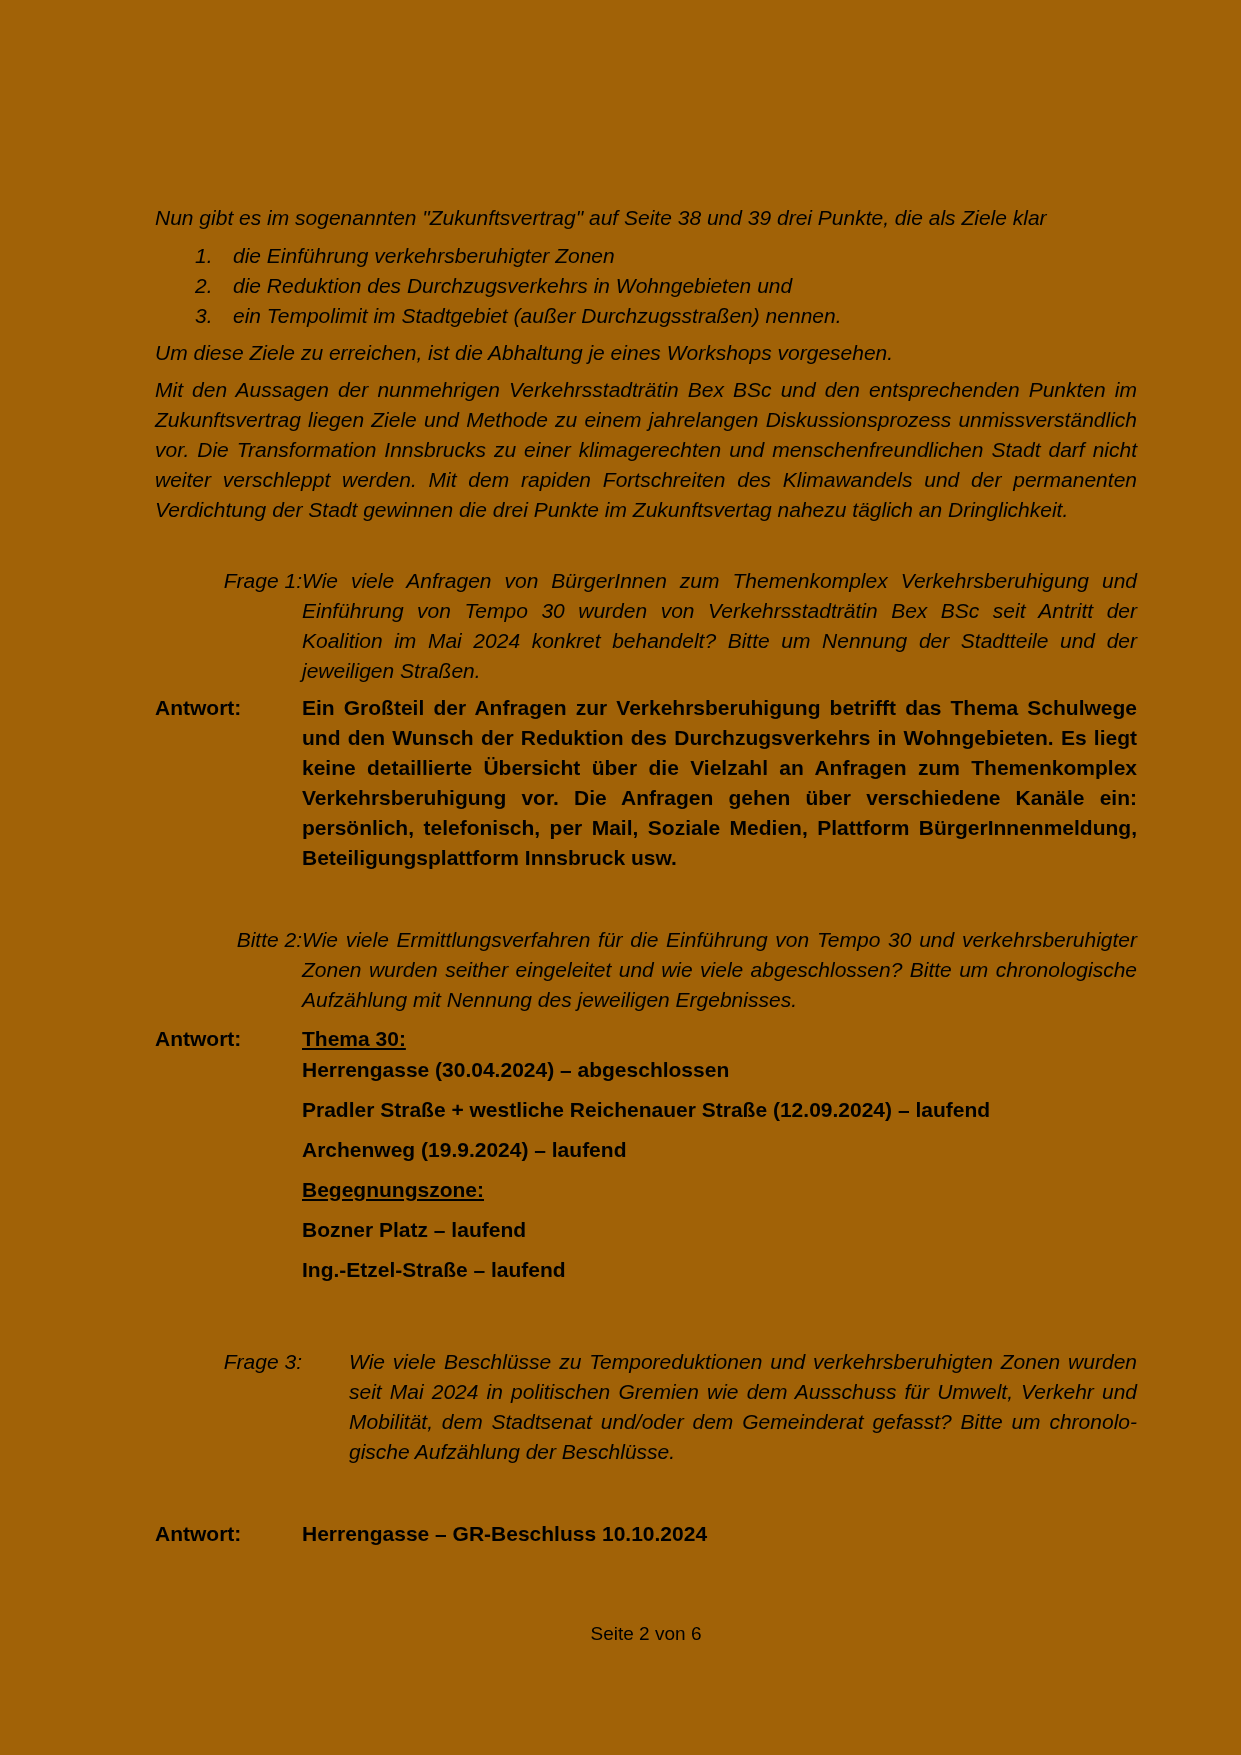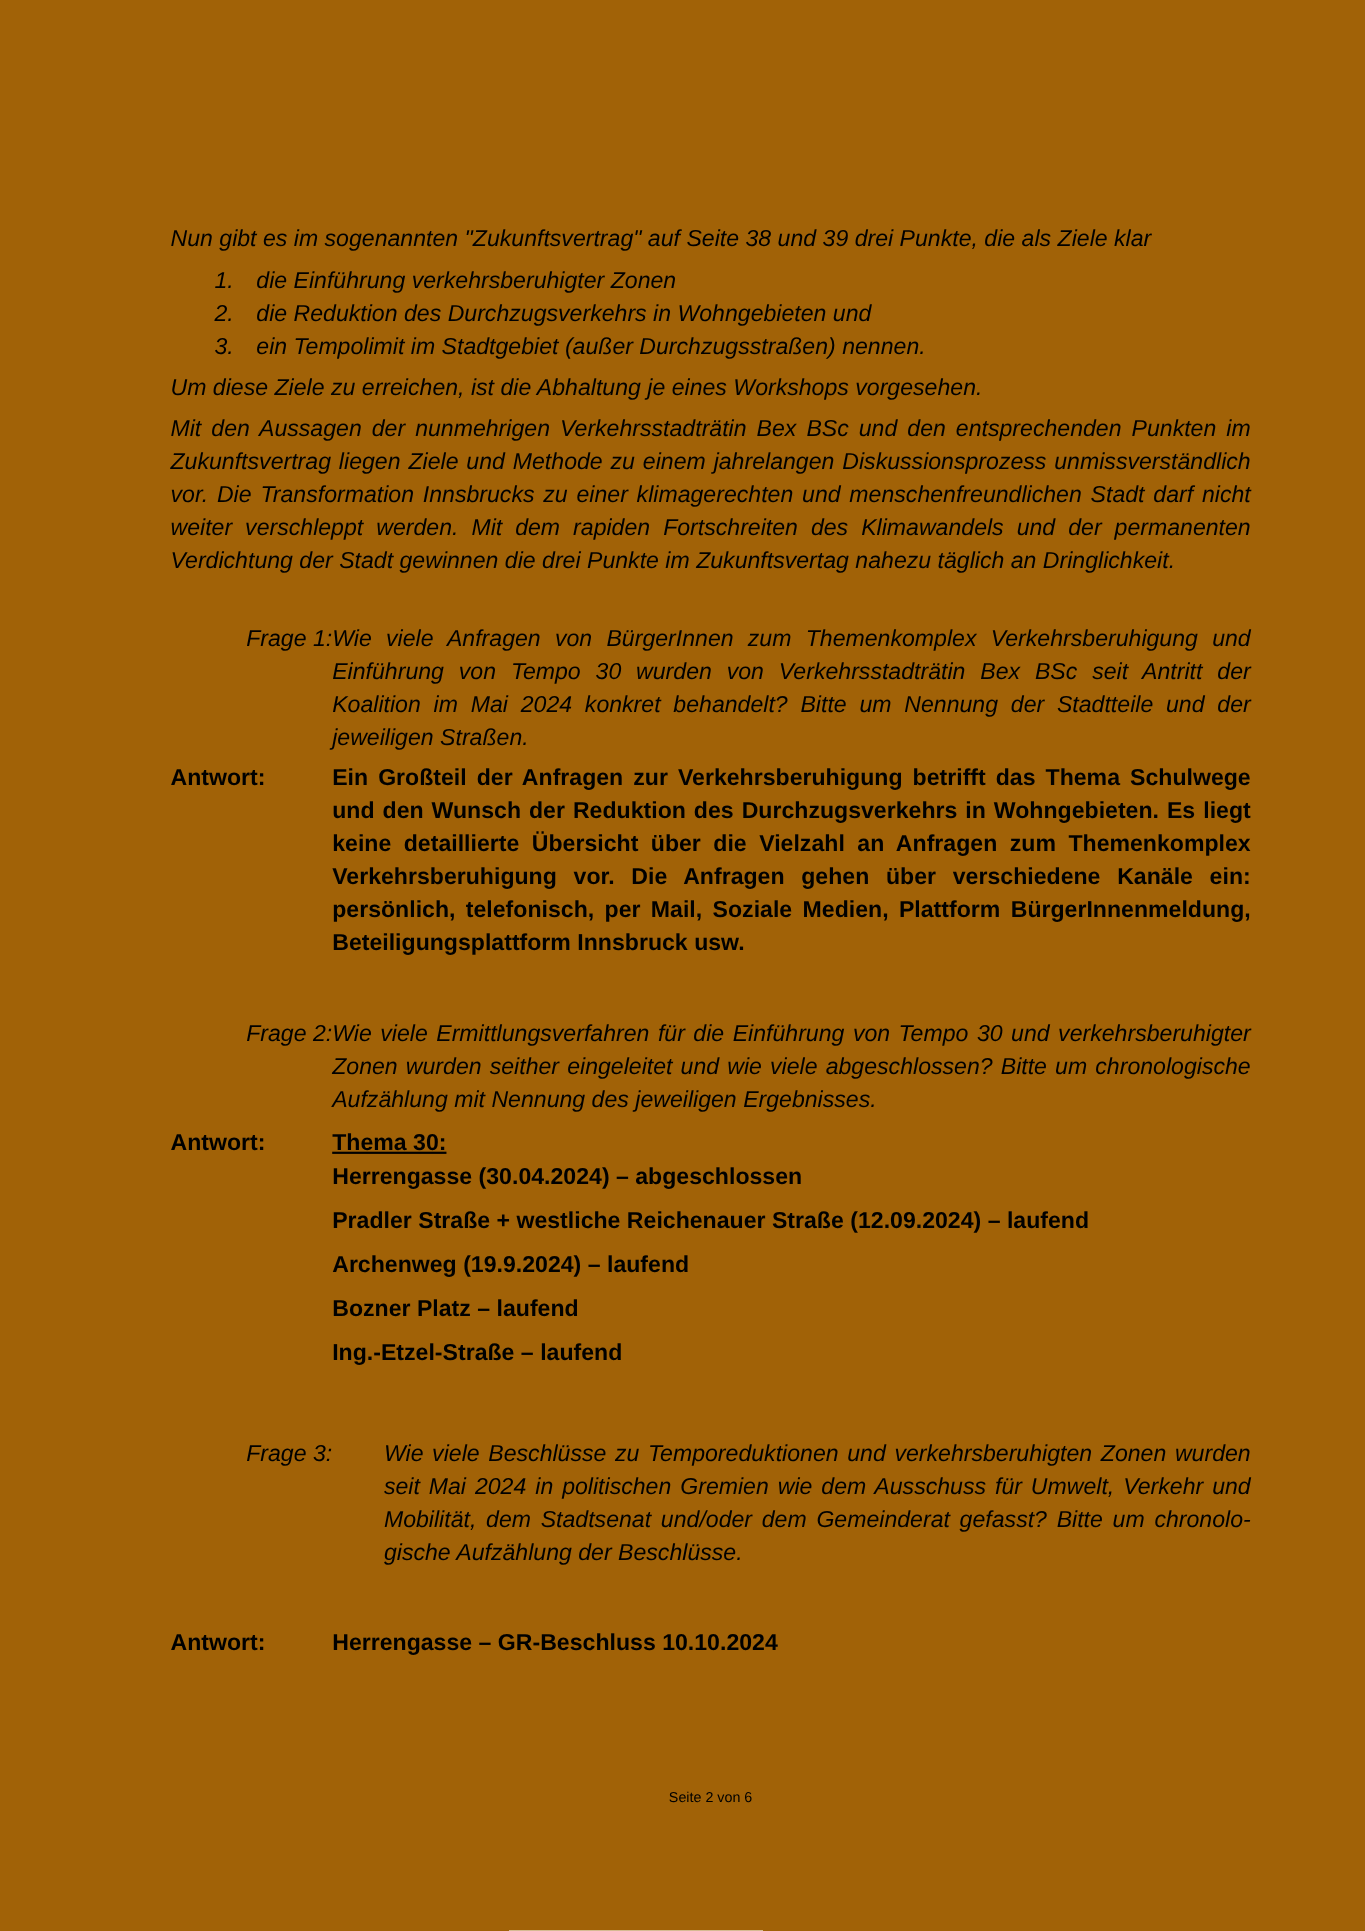--- a/index.html
+++ b/index.html
@@ -53,21 +53,21 @@
   .ans-item.gap { margin-top: 10px; }
   .ans-item.tight { margin-top: 1px; }
   .ans-heading { text-decoration: underline; }
 
   .footer {
     position: absolute;
     left: 155px;
     top: 1621px;
     width: 982px;
     text-align: center;
-    font-size: 13px;
+    font-size: 19px;
     line-height: 26px;
   }
 </style>
 </head>
 <body>
 
 <div class="page">
   <div class="content">
 
     <p class="intro-p">Nun gibt es im sogenannten "Zukunftsvertrag" auf Seite 38 und 39 drei Punkte, die als Ziele klar</p>
@@ -93,29 +93,30 @@
     <section class="qa qa-1">
       <div class="qlabel">Frage 1:</div>
       <div class="qtext">Wie viele Anfragen von BürgerInnen zum Themenkomplex Verkehrsberuhigung und Einführung von Tempo 30 wurden von Verkehrsstadträtin Bex BSc seit Antritt der Koalition im Mai 2024 konkret behandelt? Bitte um Nennung der Stadtteile und der jeweiligen Straßen.</div>
       <div class="arow">
         <div class="alabel">Antwort:</div>
         <div class="atext">Ein Großteil der Anfragen zur Verkehrsberuhigung betrifft das Thema Schul­wege und den Wunsch der Reduktion des Durchzugsverkehrs in Wohngebie­ten. Es liegt keine detaillierte Übersicht über die Vielzahl an Anfragen zum Themenkomplex Verkehrsberuhigung vor. Die Anfragen gehen über verschie­dene Kanäle ein: persönlich, telefonisch, per Mail, Soziale Medien, Plattform BürgerInnenmeldung, Beteiligungsplattform Innsbruck usw.</div>
       </div>
     </section>
 
     <section class="qa qa-2">
-      <div class="qlabel">Frage 2:</div>
+      <div class="qlabel">Bitte 2:</div>
       <div class="qtext">Wie viele Ermittlungsverfahren für die Einführung von Tempo 30 und verkehrsberu­higter Zonen wurden seither eingeleitet und wie viele abgeschlossen? Bitte um chronologische Aufzählung mit Nennung des jeweiligen Ergebnisses.</div>
       <div class="arow">
         <div class="alabel">Antwort:</div>
         <div class="atext-list">
           <div class="ans-item ans-heading">Thema 30:</div>
           <div class="ans-item tight">Herrengasse (30.04.2024) – abgeschlossen</div>
           <div class="ans-item gap">Pradler Straße + westliche Reichenauer Straße (12.09.2024) – laufend</div>
           <div class="ans-item gap">Archenweg (19.9.2024) – laufend</div>
+          <div class="ans-item gap ans-heading">Begegnungszone:</div>
           <div class="ans-item gap">Bozner Platz – laufend</div>
           <div class="ans-item gap">Ing.-Etzel-Straße – laufend</div>
         </div>
       </div>
     </section>
 
     <section class="qa qa-3">
       <div class="qlabel">Frage 3:</div>
       <div class="qtext">Wie viele Beschlüsse zu Temporeduktionen und verkehrsberuhigten Zonen wurden seit Mai 2024 in politischen Gremien wie dem Ausschuss für Umwelt, Verkehr und Mobilität, dem Stadtsenat und/oder dem Gemeinderat gefasst? Bitte um chronolo­gische Aufzählung der Beschlüsse.</div>
       <div class="arow">

